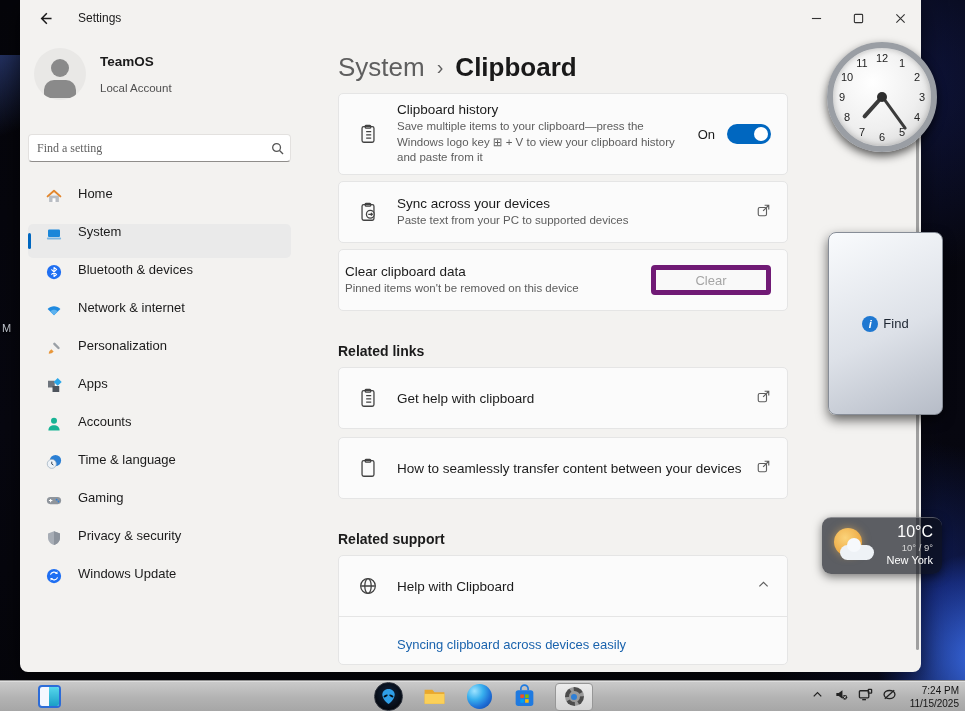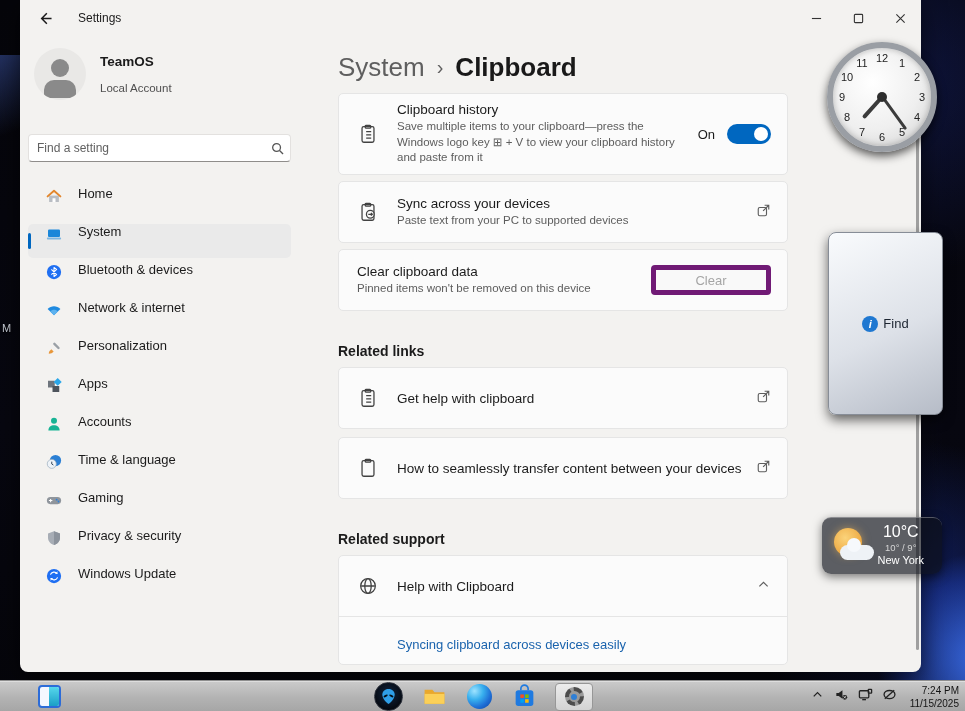--- a/index.html
+++ b/index.html
@@ -39,21 +39,21 @@
   .avatar { width:52px; height:52px; border-radius:50%; background:#e9e8e6; position:relative; overflow:hidden; flex:0 0 52px; }
   .avatar .head { position:absolute; left:17px; top:11px; width:18px; height:18px; border-radius:50%; background:#8a8a8a; }
   .avatar .body { position:absolute; left:10px; top:32px; width:32px; height:18px; border-radius:10px 10px 4px 4px; background:#8a8a8a; }
   .acct-text { margin-left:14px; }
   .acct-name { font-size:13.5px; font-weight:bold; color:#1b1b1b; }
   .acct-type { font-size:11.5px; color:#4f4f4f; margin-top:13px; }
 
   .searchbox { position:absolute; left:8px; top:98px; width:263px; height:28px; background:#fff;
     border:1px solid #e3e1df; border-bottom:1px solid #8f8d8b; border-radius:4px; display:flex; align-items:center; }
   .searchbox input { border:none; outline:none; background:transparent; flex:1; font-size:12px; padding:0 8px;
-    font-family:Liberation Sans, sans-serif; color:#1b1b1b; }
+    font-family:Liberation Serif, serif; color:#1b1b1b; }
   .searchbox input::placeholder { color:#616161; }
   .search-icon { width:26px; display:flex; justify-content:center; }
   .search-icon svg { width:13px; height:13px; stroke:#555; stroke-width:1.4; fill:none; }
 
   .nav { position:absolute; left:8px; top:150px; width:263px; }
   .nav-item { position:relative; height:34px; margin-bottom:4px; display:flex; align-items:flex-start;
     border-radius:5px; padding-left:16px; }
   .nav-item.active { background:#eaeaea; }
   .nav-item.active::before { content:""; position:absolute; left:0; top:9px; width:3px; height:16px;
     border-radius:2px; background:#0067c0; }
@@ -73,21 +73,21 @@
   .card-icon { width:58px; display:flex; justify-content:center; flex:0 0 58px; }
   .card-icon svg { width:22px; height:22px; stroke:#424242; fill:none; stroke-width:1.4; }
   .card-text { flex:1; padding:10px 6px 10px 0; }
   .card-title { font-size:13.5px; color:#1b1b1b; }
   .card-desc { font-size:11.5px; color:#5d5d5d; line-height:1.35; margin-top:2px; max-width:300px; }
   .card-right { display:flex; align-items:center; padding-right:16px; }
   .ext-icon svg, .chev-icon svg { width:15px; height:15px; stroke:#5d5d5d; fill:none; stroke-width:1.5; }
 
   .card-history { margin-top:10px; height:82px; }
   .card-sync { margin-top:6px; height:62px; }
-  .card-clear { margin-top:6px; height:62px; padding-left:18px; }
+  .card-clear { margin-top:6px; height:62px; padding-left:6px; }
   .sec-heading { font-size:14px; font-weight:bold; color:#1b1b1b; margin-top:32px; }
   .card-link { margin-top:8px; height:62px; }
   .card-accordion { margin-top:8px; height:110px; flex-direction:column; align-items:stretch; overflow:hidden; }
   .acc-header { display:flex; align-items:center; height:61px; border-bottom:1px solid #e5e5e5; }
   .acc-body { padding:18px 0 0 58px; }
   .acc-link { font-size:13px; color:#1a63ad; }
 
   .toggle-wrap { display:flex; align-items:center; gap:12px;justify-content:center; }
   .toggle-state { font-size:13px; color:#1b1b1b; }
   .toggle { width:44px; height:20px; border-radius:10px; background:#0067c0; position:relative; }
@@ -120,21 +120,21 @@
   .info-icon { width:16px; height:16px; border-radius:50%; background:#1f78d1; color:#fff; font-size:11px;
     font-weight:bold; display:flex; align-items:center; justify-content:center; font-style:italic; }
   .note-label { font-size:13px; color:#1c2430; }
 
   .weather { position:absolute; left:822px; top:517px; width:120px; height:57px; border-radius:9px;
     background:rgba(14,16,26,.66); border-top:1px solid rgba(255,255,255,.3); box-shadow:0 3px 10px rgba(0,0,0,.5); }
   .sun { position:absolute; left:12px; top:10px; width:28px; height:28px; border-radius:50%;
     background:radial-gradient(circle at 40% 35%, #fbd37a, #eda63e 75%); box-shadow:0 0 8px rgba(250,190,90,.5); }
   .cloud { position:absolute; left:18px; top:27px; width:34px; height:15px; border-radius:8px; background:#eef2f6; }
   .cloud::before { content:""; position:absolute; left:7px; top:-7px; width:14px; height:14px; border-radius:50%; background:#f6f9fc; }
-  .weather-text { position:absolute; right:18px; top:5px; text-align:center; color:#fff; }
+  .weather-text { position:absolute; right:9px; top:5px; text-align:right; color:#fff; }
   .w-temp { font-size:16px; }
   .w-range { font-size:9.5px; color:#d6d6d6; margin-top:1px; }
   .w-city { font-size:11px; margin-top:1px; }
 
   
   .taskbar { position:absolute; left:0; top:680px; width:965px; height:31px;
     background:linear-gradient(#cbcbcb,#b3b3b3 55%,#a6a6a6); border-top:1px solid #8e8e8e;
     box-shadow:inset 0 1px 0 #dedede; }
   .tb-widgets { position:absolute; left:38px; top:4px; width:23px; height:23px; border:2px solid #2c6cd8;
     border-radius:4px; background:#f4f8ff; overflow:hidden; }

